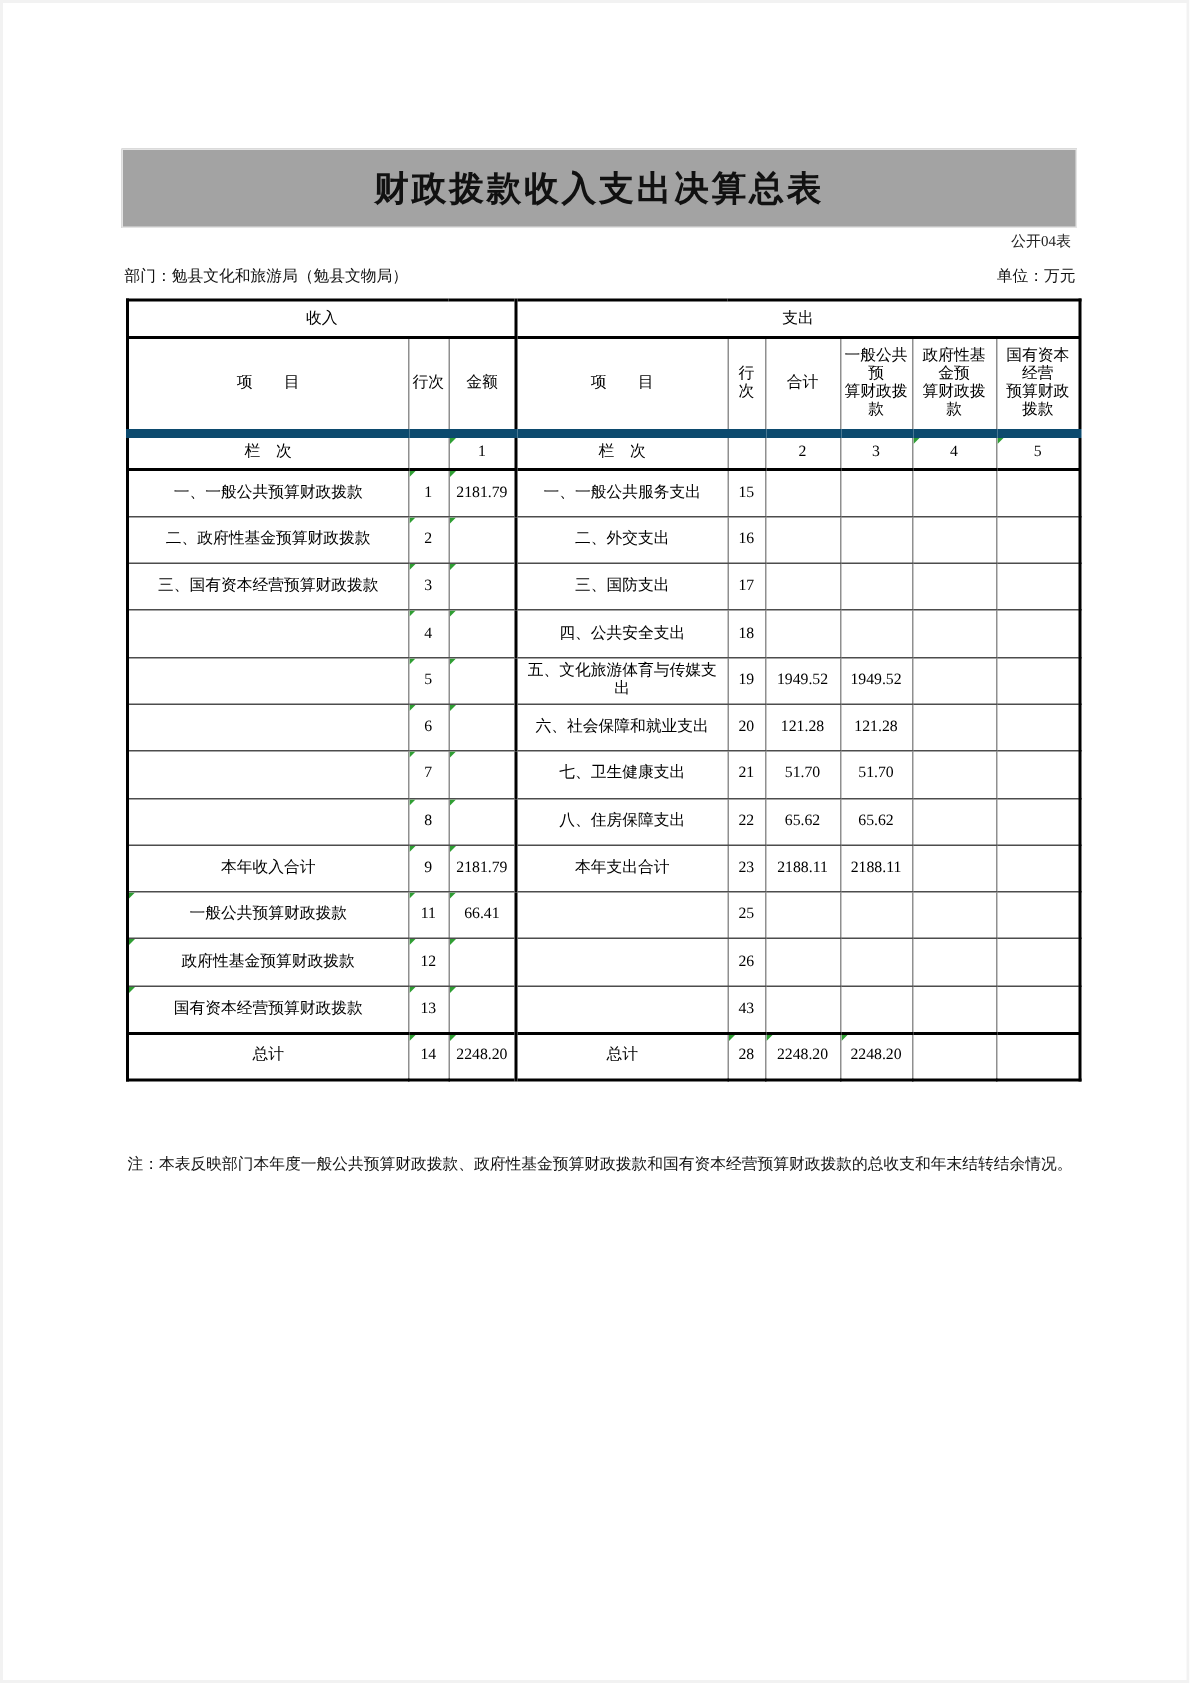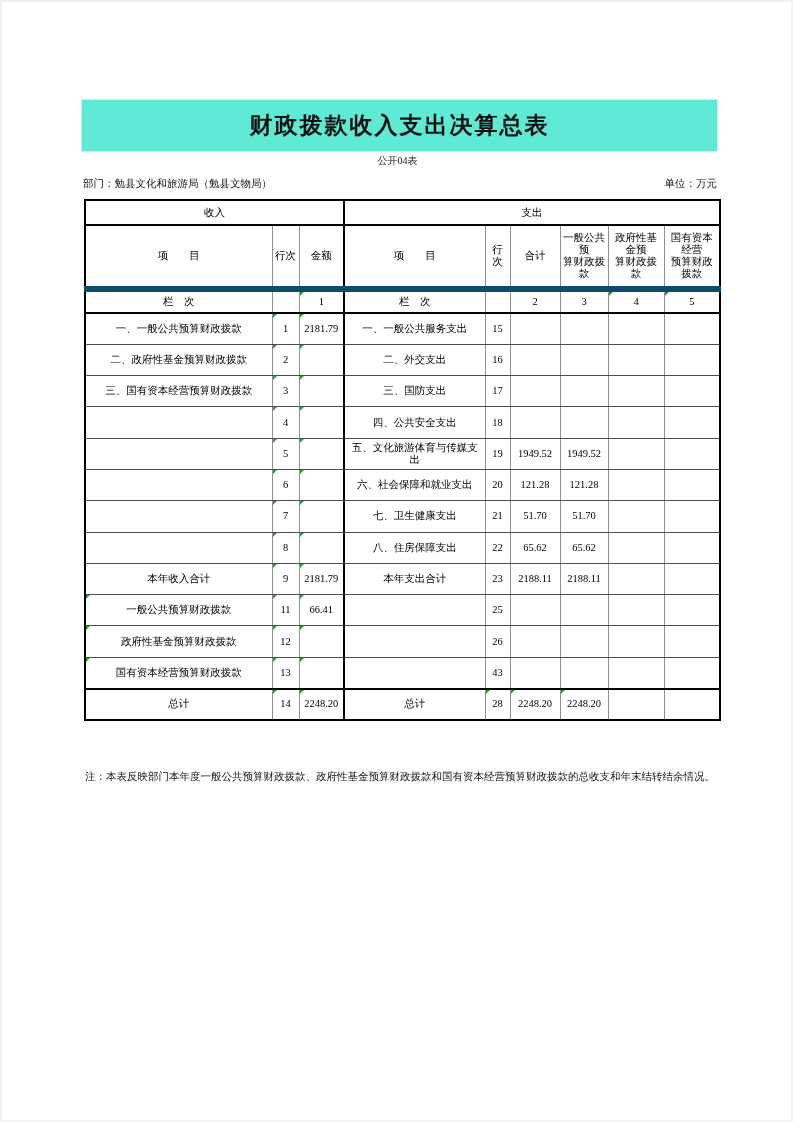--- a/index.html
+++ b/index.html
@@ -4,30 +4,30 @@
 <style>
   * { margin:0; padding:0; box-sizing:border-box; }
   html,body { background:#fff; }
   .page {
     position:relative; width:793px; height:1122px; background:#ffffff;
     border:2px solid #f2f2f2; overflow:hidden;
     font-family:"Liberation Serif","DejaVu Serif",serif; color:#000;
   }
   .title-band {
     position:absolute; left:79px; top:97px; width:637px; height:53px;
-    background:#5eead4; border:1px solid #e4e4e4;
+    background:#a3a3a3; border:1px solid #e4e4e4;
     display:flex; align-items:center; justify-content:center;
   }
   .doc-title {
     font-family:"Liberation Sans","DejaVu Sans",sans-serif;
     font-weight:bold; font-size:23px; letter-spacing:2px; color:#111;
   }
   .form-code {
     position:absolute; left:79px; top:152px; width:636px;
-    text-align:center; font-size:10px; padding-right:3px; color:#222;
+    text-align:right; font-size:10px; padding-right:3px; color:#222;
   }
   .meta-line {
     position:absolute; left:79px; top:175px; width:638px;
     display:flex; justify-content:space-between;
     font-size:10.5px; padding:0 2px; color:#111;gap:40px;
   }
   table.fa-table {
     position:absolute; left:82px; top:197px; width:635px;
     border-collapse:collapse; table-layout:fixed;
     font-size:10.5px; line-height:12px;

